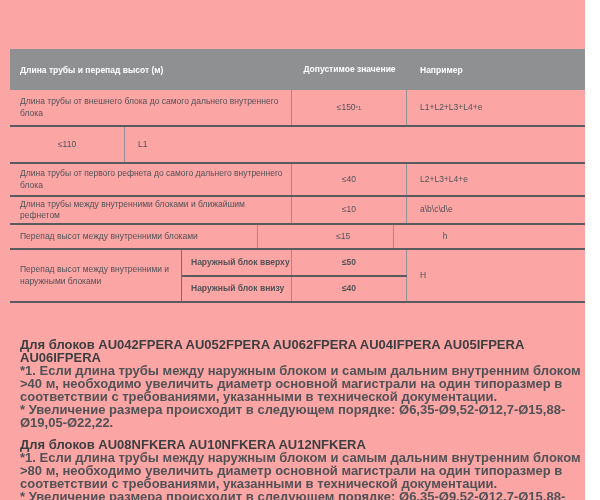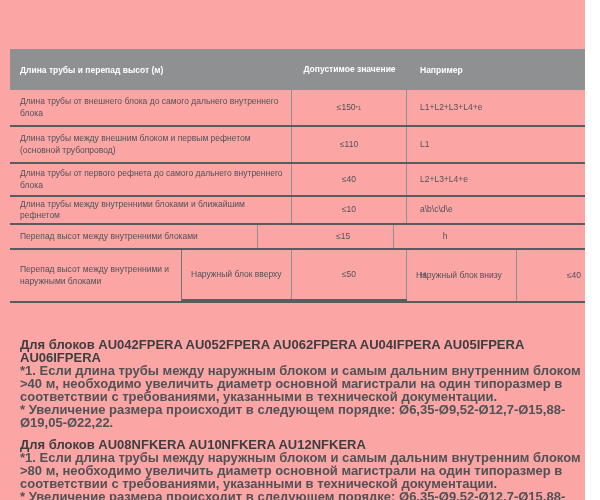--- a/index.html
+++ b/index.html
@@ -14,21 +14,21 @@
   .trow{display:flex;border-bottom:2px solid #5a5b5e;box-sizing:border-box;}
   .cell{box-sizing:border-box;font-size:8.5px;line-height:1.3;display:flex;align-items:center;}
   .c-label{width:282px;padding:3px 8px 3px 10px;border-right:1px solid #909194;}
   .c-value{width:115px;justify-content:center;border-right:1px solid #909194;}
   .c-example{width:187px;padding-left:13px;}
   .r1{height:23px;}.r2{height:37px;}.r3{height:37px;}.r4{height:33px;}
   .r5{height:28px;}.r6{height:25px;gap:36px;}.r7{height:53px;}
   sup{font-size:6px;line-height:0;}
   
   .g-label{width:172px;padding:3px 8px 3px 10px;border-right:1px solid #737373;}
-  .g-mid{width:225px;display:flex;flex-direction:row;}
+  .g-mid{width:225px;display:flex;flex-direction:column;font-weight:bold;}
   .g-subrow{display:flex;flex:1;}
   .g-subrow.first{border-bottom:2px solid #5a5b5e;}
   .g-sublabel{width:110px;padding-left:9px;border-right:1px solid #909194;}
   .g-subvalue{width:115px;justify-content:center;border-right:1px solid #909194;}
   
   .notes{position:absolute;left:20px;top:338px;width:586px;font-size:13px;line-height:13px;}
   .note-section{margin-bottom:9px;}
   .note-heading{font-weight:bold;color:#3d3e40;}
   .note-text{color:#515256;font-weight:bold;}
 </style>
@@ -49,21 +49,20 @@
     <div class="trow r2">
       <div class="cell c-label">Длина трубы от внешнего блока до самого дальнего внутреннего блока</div>
       <div class="cell c-value">
         <span>≤150</span>
           <sup>*1</sup>
       </div>
       <div class="cell c-example">L1+L2+L3+L4+e</div>
     </div>
 
     <div class="trow r3">
-      <div class="cell c-label">Длина трубы между внешним блоком и первым рефнетом (основной трубопровод)</div>
       <div class="cell c-value">≤110</div>
       <div class="cell c-example">L1</div>
     </div>
 
     <div class="trow r4">
       <div class="cell c-label">Длина трубы от первого рефнета до самого дальнего внутреннего блока</div>
       <div class="cell c-value">≤40</div>
       <div class="cell c-example">L2+L3+L4+e</div>
     </div>
 

